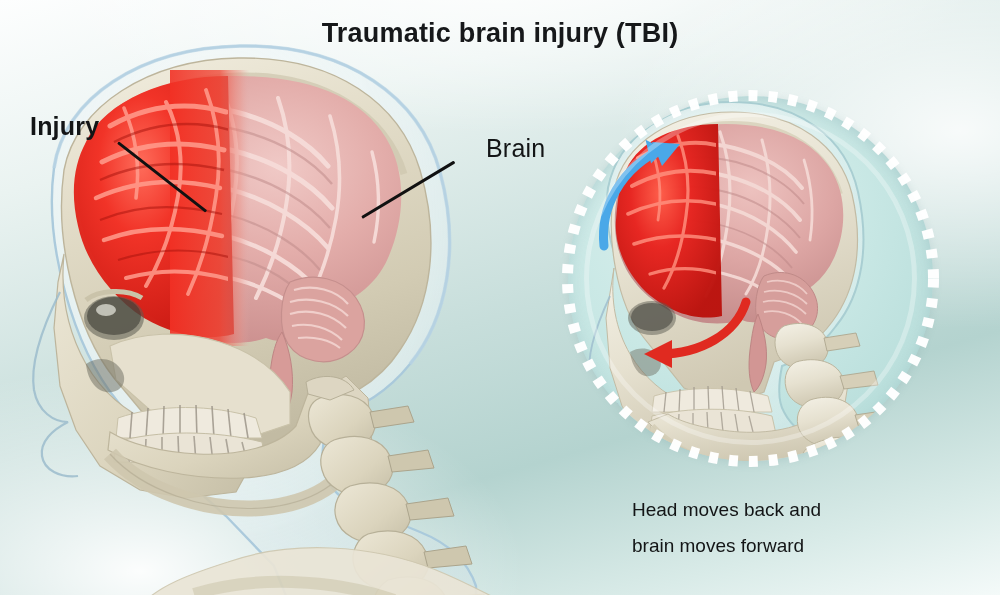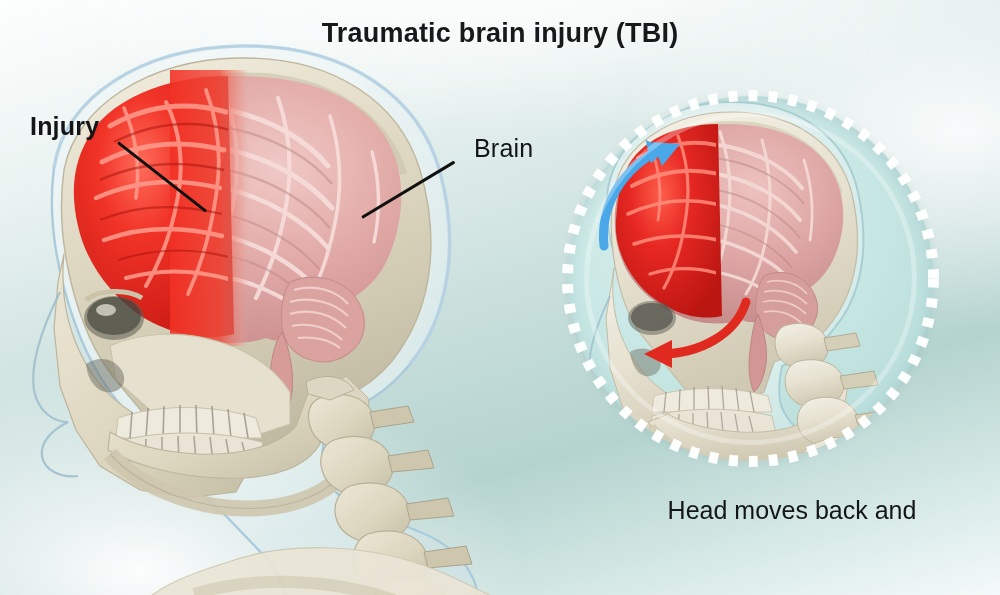--- a/index.html
+++ b/index.html
@@ -23,24 +23,24 @@
   #title{
     left:0;top:18px;width:1000px;text-align:center;
     font-size:27px;font-weight:bold;color:#16181a;
     letter-spacing:.2px;
     text-shadow:0 1px 1px rgba(255,255,255,.55);
   }
 
   
   .anno{font-size:25px;color:#131516;font-weight:400;letter-spacing:.2px;}
   #lbl-injury{left:30px;top:112px;font-weight:bold;}
-  #lbl-brain{left:474px;top:134px;}
+  #lbl-brain{left:486px;top:134px;}
   #caption{
     left:632px;top:492px;width:320px;
-    font-size:25px;color:#131516;line-height:36px;text-align:center;
+    font-size:19px;color:#131516;line-height:36px;
   }
   .leader{position:absolute;background:#111;transform-origin:0 50%;border-radius:1px;}
 
   
   svg{display:block;overflow:visible;}
 
   
   #inset{
     left:558px;top:86px;width:385px;height:385px;
   }
@@ -435,15 +435,16 @@
     <svg class="dots" viewBox="0 0 385 385">
       <circle cx="192.5" cy="192.5" r="183" fill="none" stroke="#ffffff" stroke-width="11" stroke-linecap="butt" stroke-dasharray="9 11" opacity=".97"></circle>
     </svg>
     <div class="ring-inner"></div>
   </div>
 
   <div class="lay" id="title">Traumatic brain injury (TBI)</div>
 
   <div class="lay" id="caption">
     <div>Head moves back and</div>
+    <div>brain moves forward</div>
   </div>
 
 </div>
 
 </body></html>

